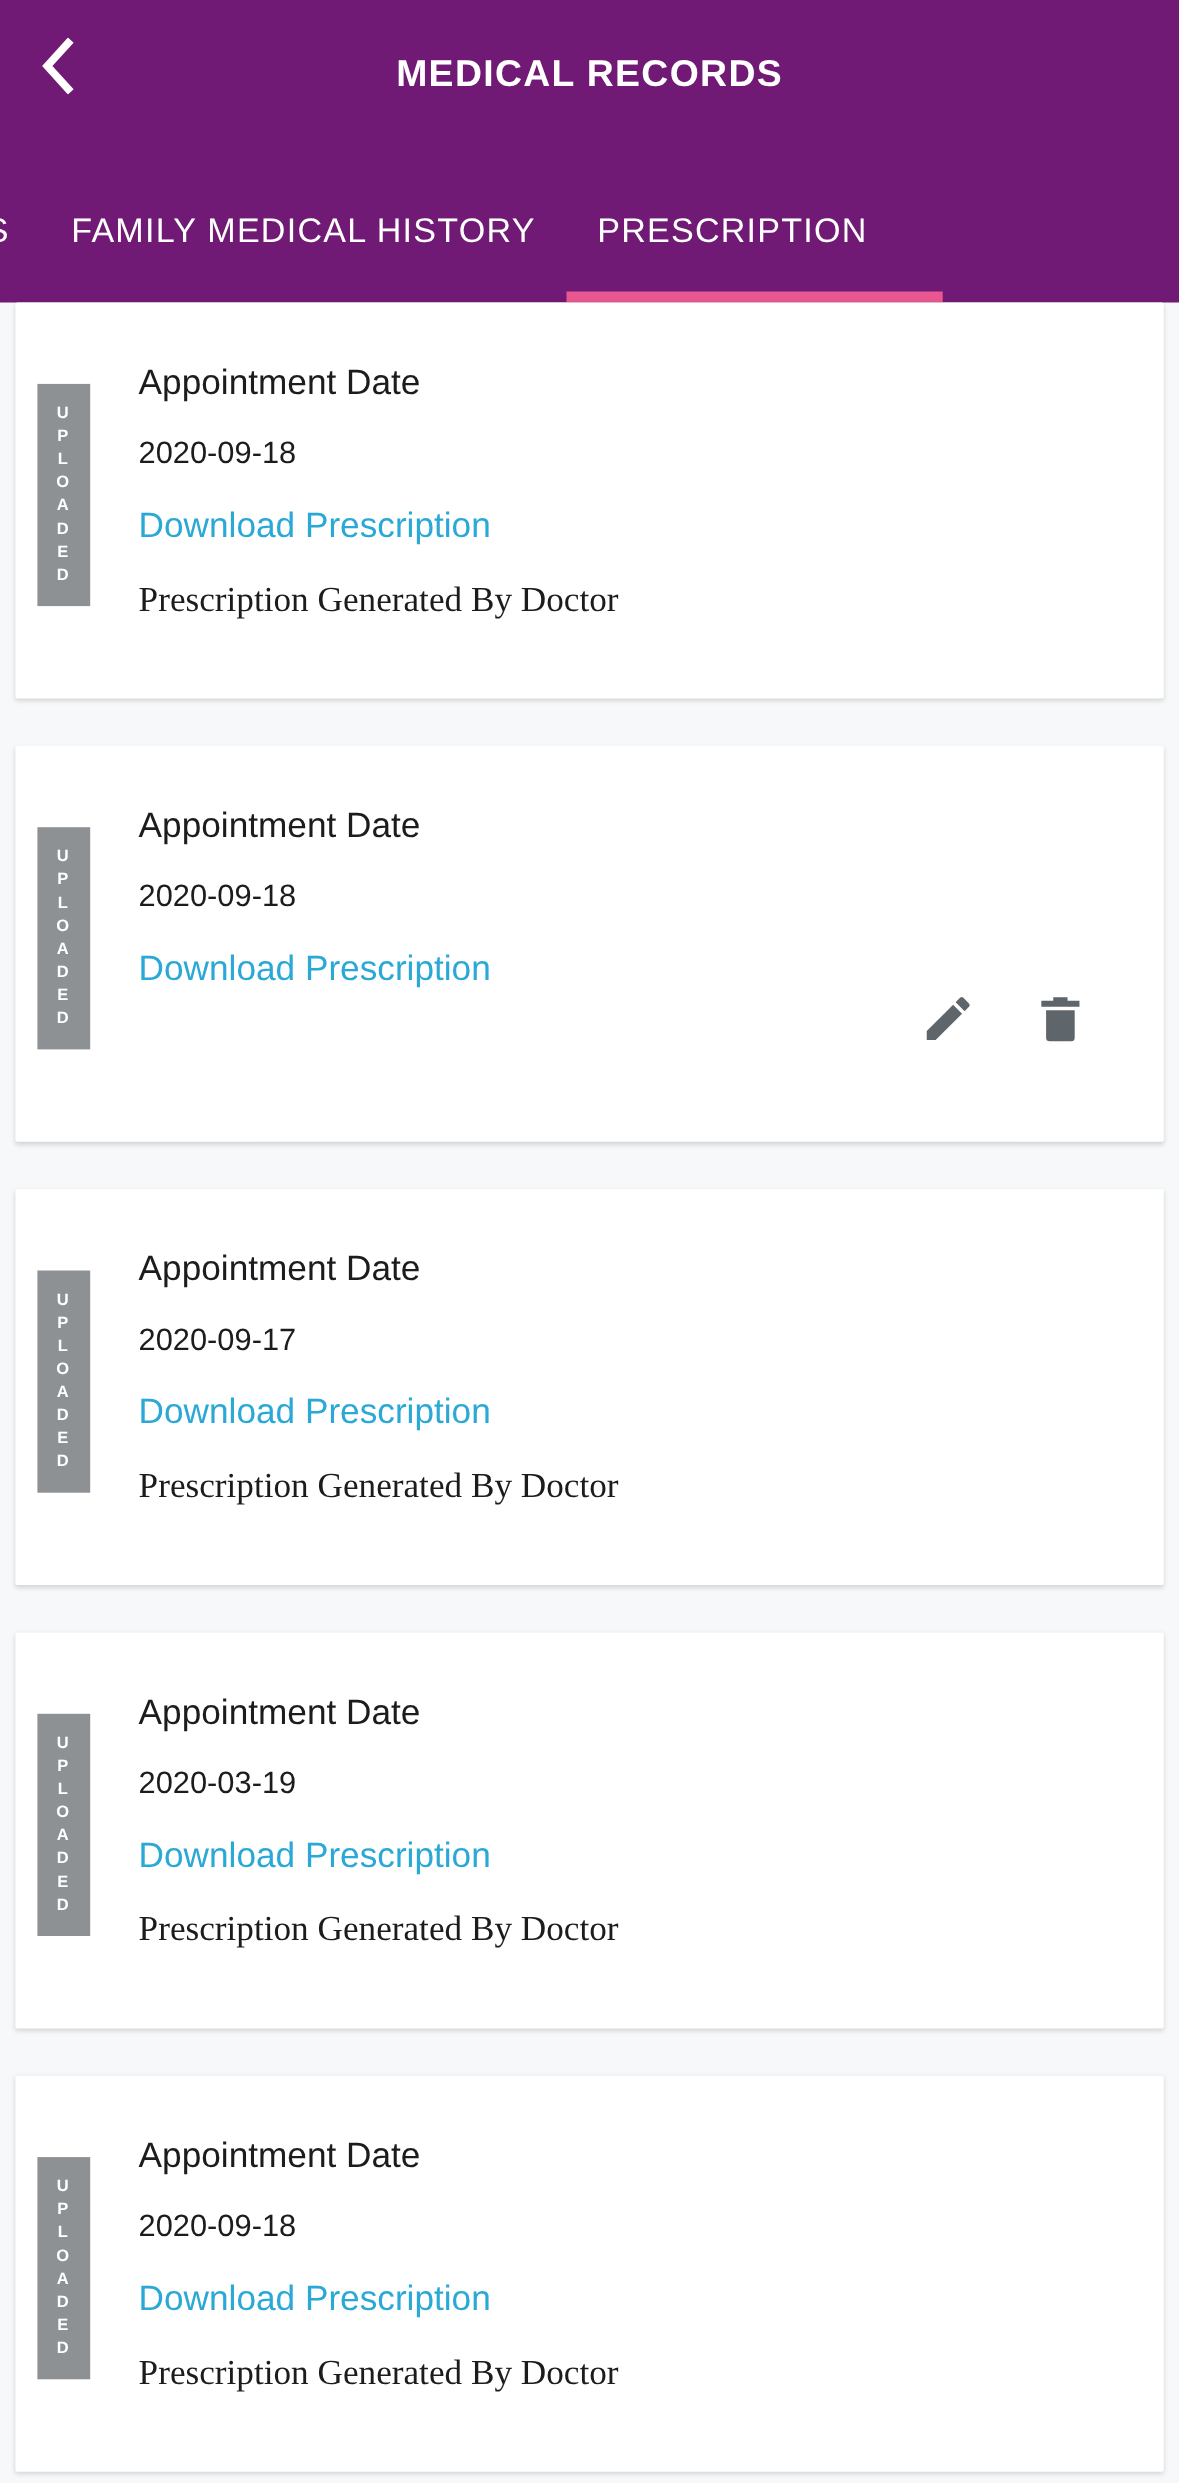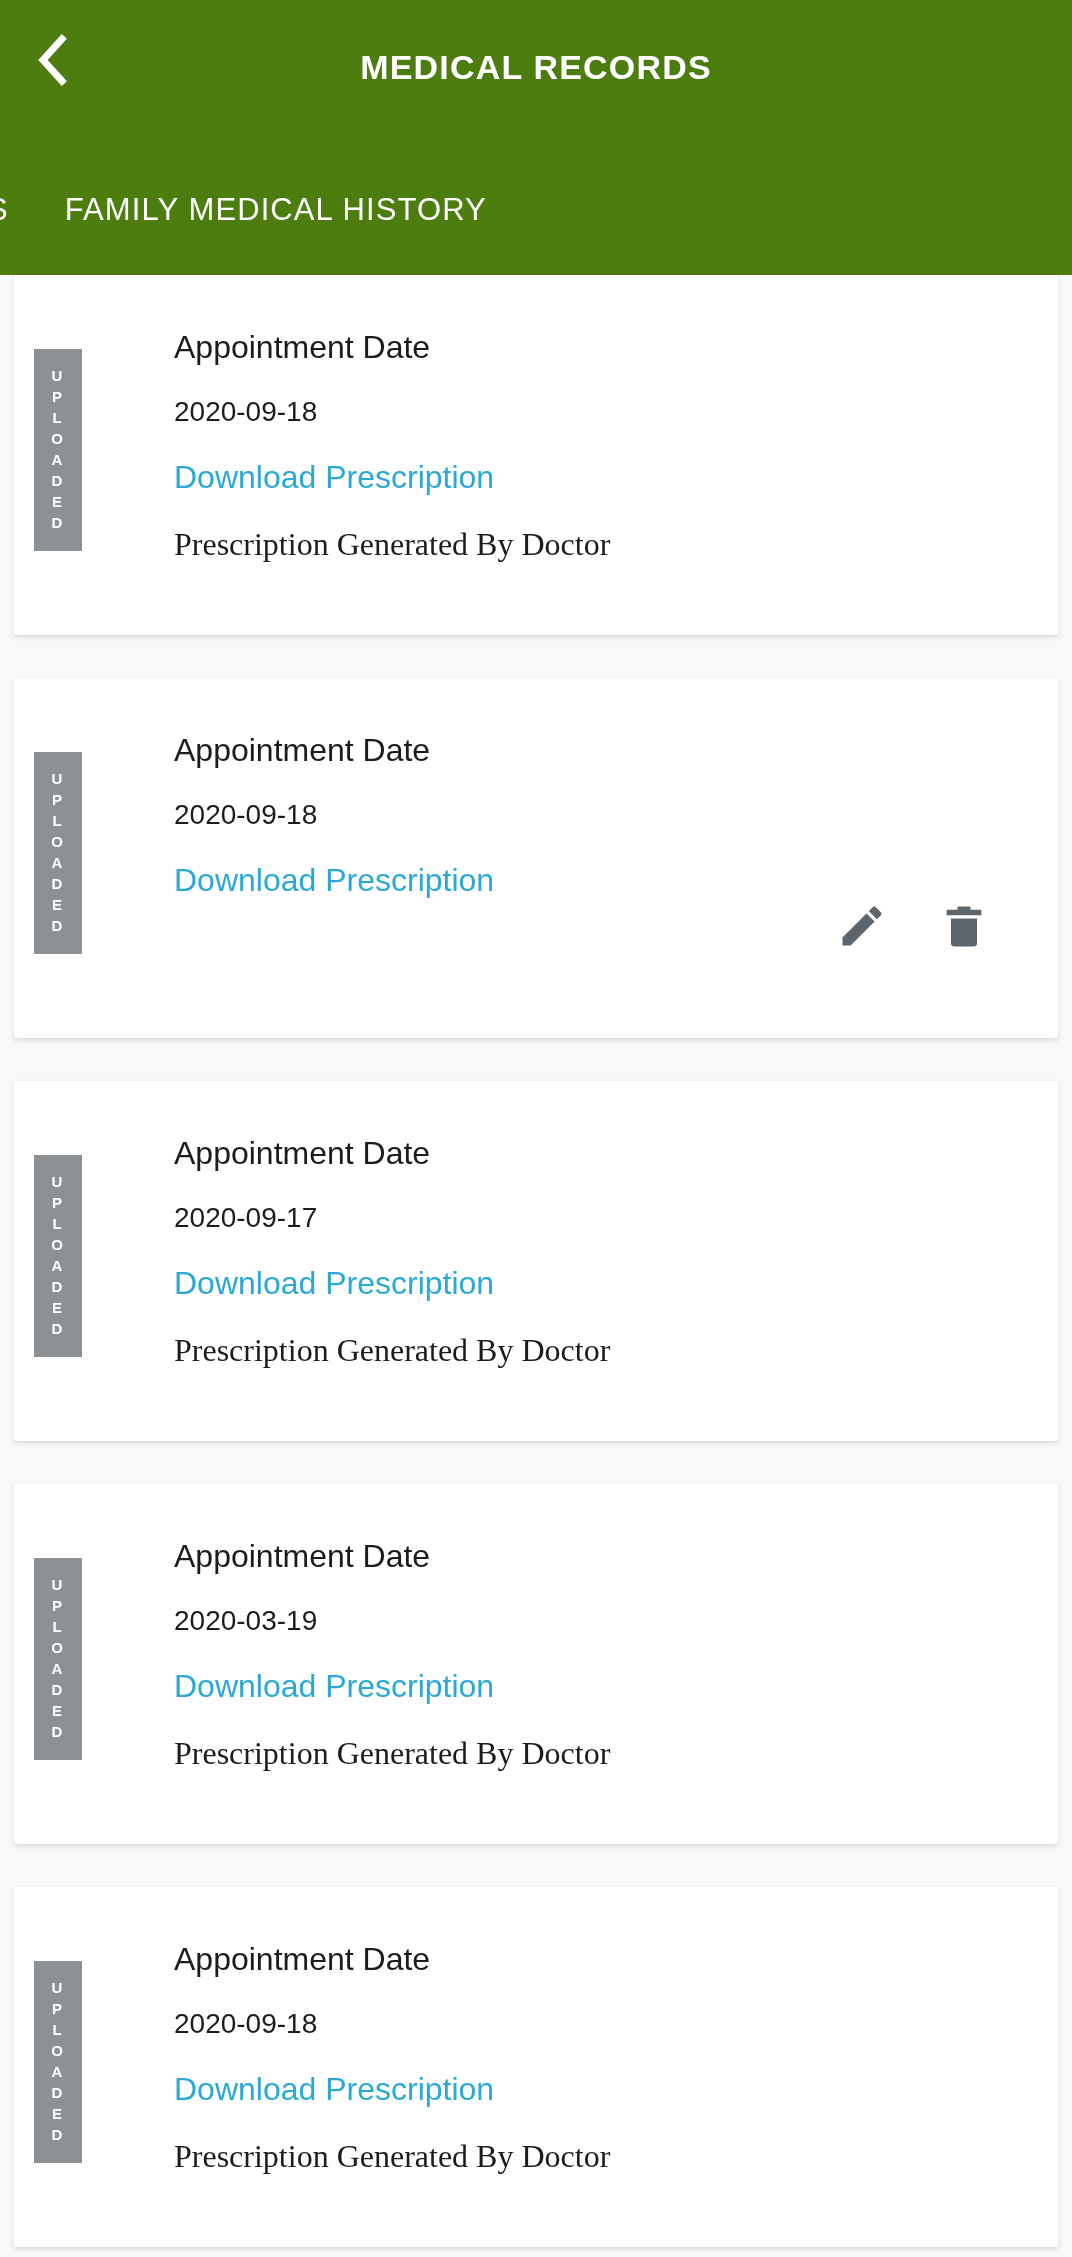--- a/index.html
+++ b/index.html
@@ -8,21 +8,21 @@
     background:#f7f8f9;
     font-family:"Liberation Sans", sans-serif;
     overflow:hidden;
   }
   .screen { position:relative; width:1072px; height:2257px; background:#f7f8f9; }
 
   
   .appbar {
     position:relative;
     width:100%; height:275px;
-    background:#4d7c0f;
+    background:#701a75;
   }
   .appbar-top {
     position:relative;
     height:145px;
   }
   .back-btn {
     position:absolute; left:22px; top:30px;
     width:60px; height:60px;
     display:flex; align-items:center; justify-content:center;
     cursor:pointer;
@@ -107,21 +107,20 @@
     padding:16px 0 18px 0;
     display:flex;
     flex-direction:column;
     align-items:center;
   }
   .badge span { display:block; }
   .card-body {
     flex:1 1 auto;
     padding-left:44px;
     padding-right:24px;
-    margin-left:48px;
   }
   .row-label {
     font-size:32px;
     color:#1c1c1e;
     line-height:1;
     margin-bottom:35px;
   }
   .row-date {
     font-size:28px;
     color:#1c1c1e;
@@ -174,20 +173,23 @@
       </div>
       <div class="appbar-title">MEDICAL RECORDS</div>
     </div>
 
     <div class="tabstrip">
       <div class="tab clipped-left">
         <span>RTS</span>
       </div>
       <div class="tab">
         <span>FAMILY MEDICAL HISTORY</span>
+      </div>
+      <div class="tab active">
+        <span>PRESCRIPTION</span>
       </div>
     </div>
 
   </div>
 
   <div class="list">
 
     <div class="card">
       <div class="card-inner">
         <div class="badge">

